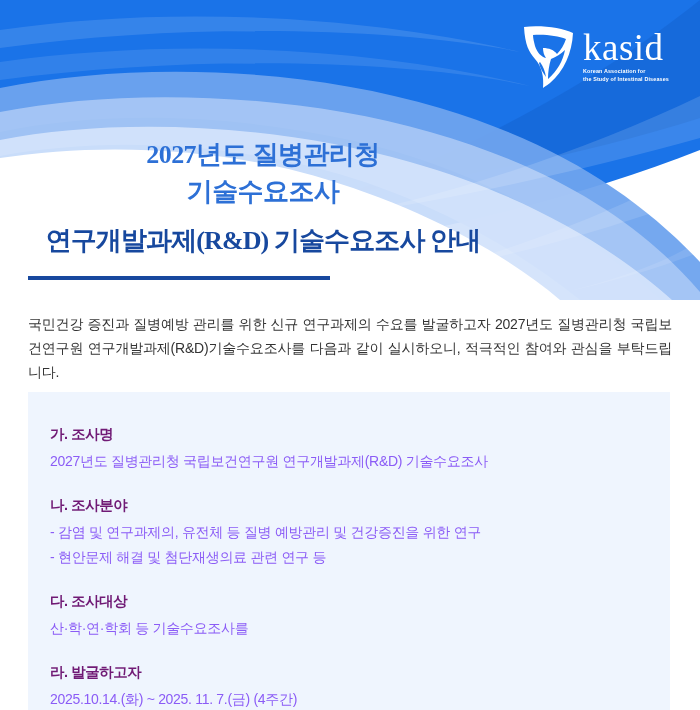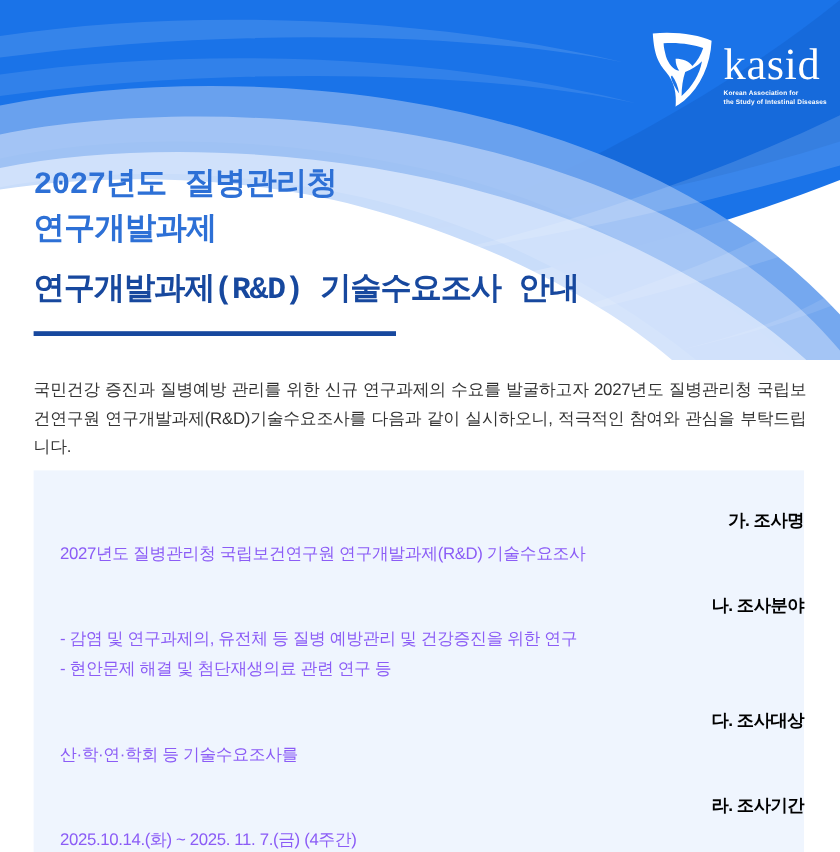--- a/index.html
+++ b/index.html
@@ -33,26 +33,26 @@
   }
   .banner svg {
     display: block;
     width: 700px;
     height: 300px;
   }
 
   
   .logo {
     position: absolute;
-    left: 540px;
+    left: 520px;
     top: 22px;
     width: 160px;
     height: 68px;
     display: flex;
-    align-items: flex-end;
+    align-items: center;
   }
   .logo-mark {
     width: 56px;
     height: 66px;
     flex: 0 0 auto;
   }
   .logo-text {
     margin-left: 7px;
     padding-top: 2px;
   }
@@ -76,23 +76,24 @@
   }
 
   
   .title-block {
     position: absolute;
     left: 28px;
     top: 136px;
     width: 470px;
   }
   .title-line {
-    font-family: Liberation Mono, monospace;
+    font-family: Liberation Serif, serif;
     font-weight: 700;
     letter-spacing: -0.6px;
+    text-align: center;
   }
   .title-line.light {
     font-size: 26px;
     line-height: 37px;
     color: #2d70d6;
   }
   .title-line.dark {
     font-size: 26px;
     line-height: 36px;
     color: #17489e;
@@ -136,25 +137,24 @@
   }
   .section {
     margin-bottom: 19px;
   }
   .section:last-child {
     margin-bottom: 0;
   }
   .section-head {
     font-size: 14.4px;
     font-weight: 700;
-    color: #000000;
+    color: #701a75;
     line-height: 24px;
     letter-spacing: -0.4px;
     margin-bottom: 3px;
-    text-align: right;
   }
   .section-line {
     font-size: 14px;
     color: #8b5cf6;
     line-height: 25px;
     letter-spacing: -0.3px;
   }
 </style>
 </head>
 <body>
@@ -203,21 +203,21 @@
     </svg>
     <div class="logo-text">
       <div class="logo-word">kasid</div>
       <div class="logo-sub">Korean Association for
 the Study of Intestinal Diseases</div>
     </div>
   </div>
 
   <div class="title-block">
     <div class="title-line light">2027년도 질병관리청</div>
-    <div class="title-line light">연구개발과제</div>
+    <div class="title-line light">기술수요조사</div>
     <div class="title-line dark">연구개발과제(R&amp;D) 기술수요조사 안내</div>
   </div>
 
   <div class="divider"></div>
 
   <p class="intro">국민건강 증진과 질병예방 관리를 위한 신규 연구과제의 수요를 발굴하고자 2027년도 질병관리청 국립보건연구원 연구개발과제(R&amp;D)기술수요조사를 다음과 같이 실시하오니, 적극적인 참여와 관심을 부탁드립니다.</p>
 
   <div class="panel">
     <div class="section">
       <div class="section-head">가. 조사명</div>
@@ -229,18 +229,18 @@
       <div class="section-line">- 감염 및 연구과제의, 유전체 등 질병 예방관리 및 건강증진을 위한 연구</div>
       <div class="section-line">- 현안문제 해결 및 첨단재생의료 관련 연구 등</div>
     </div>
 
     <div class="section">
       <div class="section-head">다. 조사대상</div>
       <div class="section-line">산·학·연·학회 등 기술수요조사를</div>
     </div>
 
     <div class="section">
-      <div class="section-head">라. 조사기간</div>
+      <div class="section-head">라. 발굴하고자</div>
       <div class="section-line">2025.10.14.(화) ~ 2025. 11. 7.(금) (4주간)</div>
     </div>
   </div>
 
 </div>
 
 </body></html>

